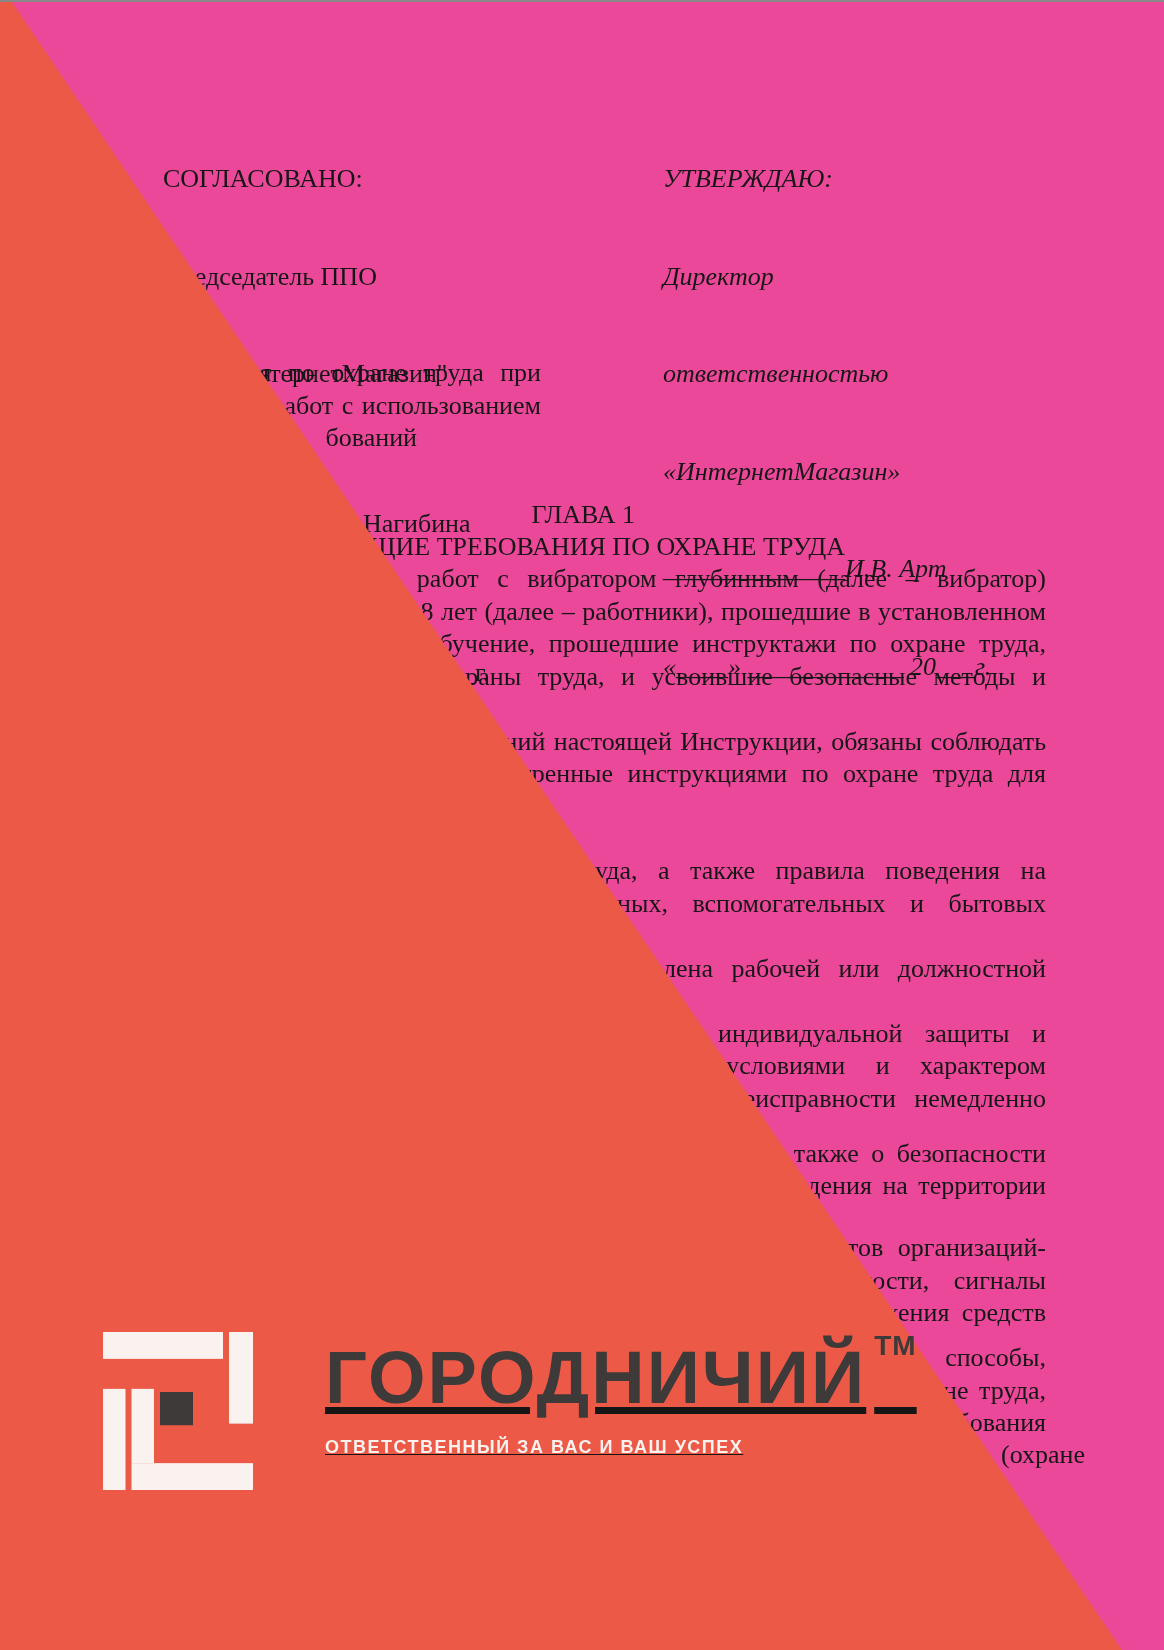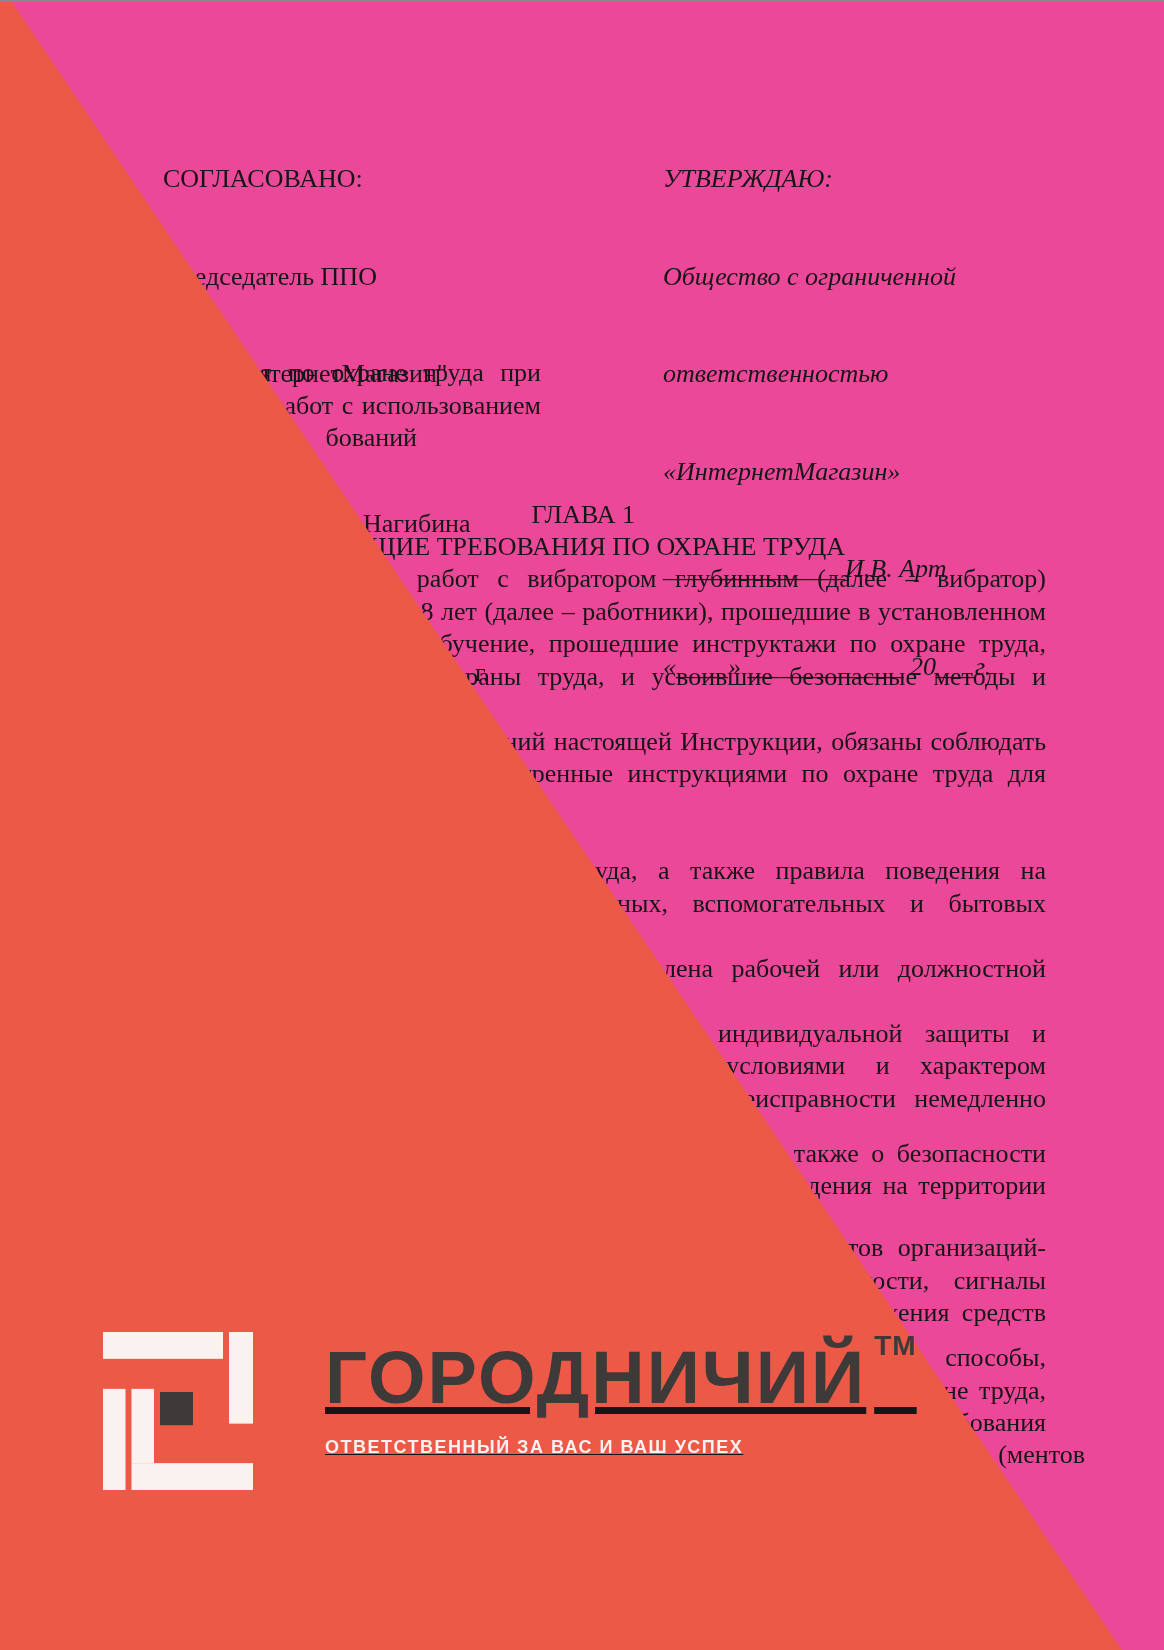--- a/index.html
+++ b/index.html
@@ -73,21 +73,21 @@
     <div class="approval left">
       <div class="line">СОГЛАСОВАНО:</div>
       <div class="line">Председатель ППО</div>
       <div class="line">ООО "ИнтернетМагазин"</div>
       <div class="sig">___________О.И. Нагибина</div>
       <div class="sig">«____» ____________ 20___г.</div>
     </div>
 
     <div class="approval right">
       <div class="line">УТВЕРЖДАЮ:</div>
-      <div class="line">Общество с ограниченной</div>
+      <div class="line">Директор</div>
       <div class="line">ответственностью</div>
       <div class="line">«ИнтернетМагазин»</div>
       <div class="sig">______________И.В. Арт</div>
       <div class="sig">«____» ____________ 20___г.</div>
     </div>
 
     <div>
         <div class="frag" style="top: 355px; right: 623px; word-spacing: 10px;">я по охране труда при</div>
         <div class="frag" style="top: 388px; right: 623px; word-spacing: 2px;">работ с использованием</div>
         <div class="frag" style="top: 420px; right: 747px; word-spacing: 0px;">бований</div>
@@ -106,21 +106,21 @@
         <div class="frag" style="top: 1048px; right: 118px; word-spacing: 24px;">с условиями и характером</div>
         <div class="frag" style="top: 1081px; right: 118px; word-spacing: 12px;">ли неисправности немедленно</div>
         <div class="frag" style="top: 1136px; right: 118px; word-spacing: 6px;">ье, а также о безопасности</div>
         <div class="frag" style="top: 1168px; right: 118px; word-spacing: 4px;">ахождения на территории</div>
         <div class="frag" style="top: 1230px; right: 118px; word-spacing: 8px;">ментов организаций-</div>
         <div class="frag" style="top: 1263px; right: 118px; word-spacing: 18px;">пасности, сигналы</div>
         <div class="frag" style="top: 1295px; right: 118px; word-spacing: 6px;">оложения средств</div>
         <div class="frag" style="top: 1340px; right: 118px; word-spacing: 40px;">ь способы,</div>
         <div class="frag" style="top: 1373px; right: 118px; word-spacing: 4px;">хране труда,</div>
         <div class="frag" style="top: 1405px; right: 118px; word-spacing: 0px;">ребования</div>
-        <div class="frag" style="top: 1437px; right: 79px; word-spacing: 0px;">(ментов</div>
+        <div class="frag" style="top: 1437px; right: 79px; word-spacing: 0px;">(охране</div>
       </div>
   </div>
 
   <div class="overlay"></div>
 
   <div class="logo-block">
     <svg class="logo-mark" viewBox="0 0 100 100" preserveAspectRatio="none" xmlns="http://www.w3.org/2000/svg">
       <rect x="0" y="0" width="80" height="17" fill="#faf2ee"></rect>
       <rect x="84" y="0" width="16" height="58" fill="#faf2ee"></rect>
       <rect x="0" y="36" width="15" height="64" fill="#faf2ee"></rect>

